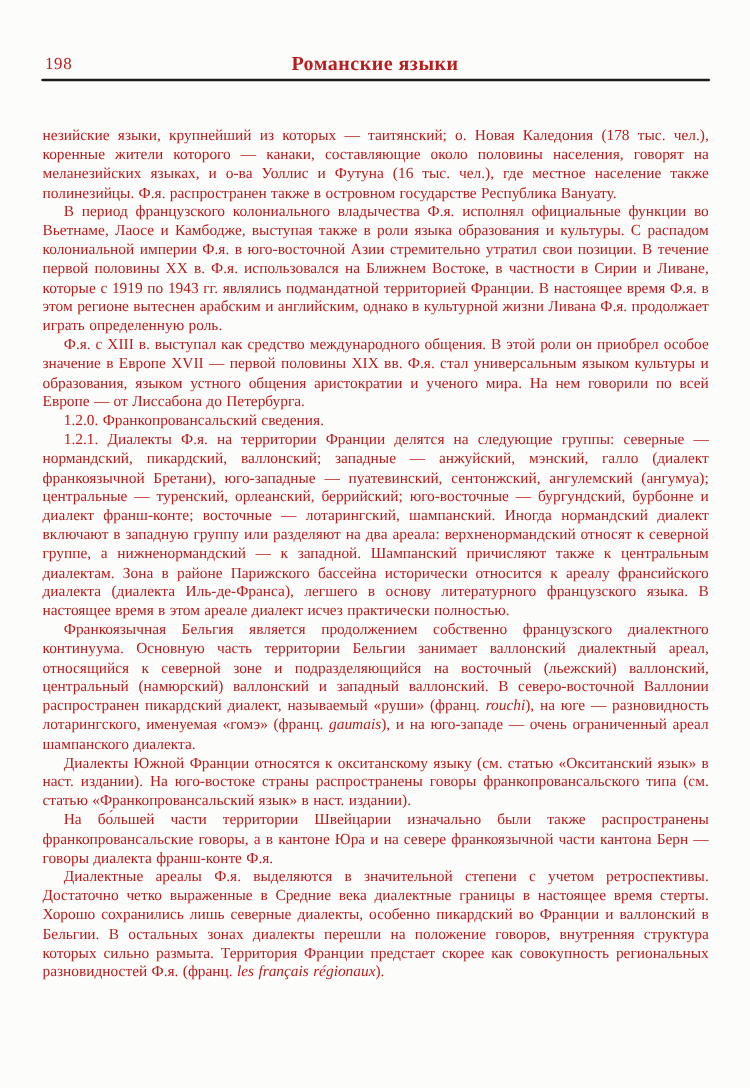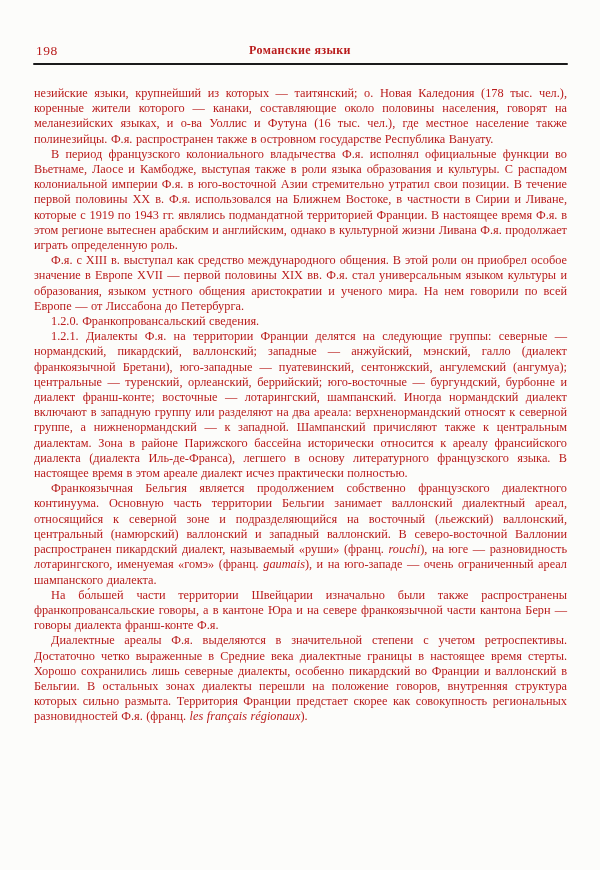--- a/index.html
+++ b/index.html
@@ -30,35 +30,35 @@
   .page-number {
     position: absolute;
     left: 3px;
     top: 0;
     font-size: 13.5px;
     letter-spacing: 0.5px;
   }
   .running-title {
     text-align: center;
     font-weight: bold;
-    font-size: 12px;
+    font-size: 16px;
     letter-spacing: 0.4px;
   }
   .header-rule {
     position: absolute;
     top: 63px;
     left: 33px;
     right: 32px;
     height: 2.4px;
     background: #1b1b1b;
     border-radius: 1px;
   }
   .article {
     position: absolute;
-    top: 86px;
+    top: 101px;
     left: 34px;
     width: 533px;
     font-size: 12.3px;
     line-height: 15.2px;
     text-align: justify;
     word-spacing: 0.4px;
     hyphens: auto;
   }
   .article p {
     margin: 0;
@@ -79,16 +79,17 @@
     <div class="running-title">Романские языки</div>
   </div>
   <div class="header-rule"></div>
   <div class="article">
       <p class="para"><span>незийские языки, крупнейший из которых — таитянский; о. Новая Каледония (178 тыс. чел.), коренные жители которого — канаки, составляющие около половины населения, говорят на меланезийских языках, и о-ва Уоллис и Футуна (16 тыс. чел.), где местное население также полинезийцы. Ф.я. распространен также в островном государстве Республика Вануату.</span></p>
       <p class="para indent"><span>В период французского колониального владычества Ф.я. исполнял официальные функции во Вьетнаме, Лаосе и Камбодже, выступая также в роли языка образования и культуры. С распадом колониальной империи Ф.я. в юго-восточной Азии стремительно утратил свои позиции. В течение первой половины XX в. Ф.я. использовался на Ближнем Востоке, в частности в Сирии и Ливане, которые с 1919 по 1943 гг. являлись подмандатной территорией Франции. В настоящее время Ф.я. в этом регионе вытеснен арабским и английским, однако в культурной жизни Ливана Ф.я. продолжает играть определенную роль.</span></p>
       <p class="para indent"><span>Ф.я. с XIII в. выступал как средство международного общения. В этой роли он приобрел особое значение в Европе XVII — первой половины XIX вв. Ф.я. стал универсальным языком культуры и образования, языком устного общения аристократии и ученого мира. На нем говорили по всей Европе — от Лиссабона до Петербурга.</span></p>
       <p class="para indent"><span class="b">1.2.0.</span><span> Франкопровансальский сведения.</span></p>
       <p class="para indent"><span class="b">1.2.1.</span><span> Диалекты Ф.я. на территории Франции делятся на следующие группы: </span><span class="b">северные</span><span> — нормандский, пикардский, валлонский; </span><span class="b">западные</span><span> — анжуйский, мэнский, галло (диалект франкоязычной Бретани), </span><span class="b">юго-западные</span><span> — пуатевинский, сентонжский, ангулемский (ангумуа); </span><span class="b">центральные</span><span> — туренский, орлеанский, беррийский; </span><span class="b">юго-восточные</span><span> — бургундский, бурбонне и диалект франш-конте; </span><span class="b">восточные</span><span> — лотарингский, шампанский. Иногда нормандский диалект включают в западную группу или разделяют на два ареала: верхненормандский относят к северной группе, а нижненормандский — к западной. Шампанский причисляют также к центральным диалектам. Зона в районе Парижского бассейна исторически относится к ареалу франсийского диалекта (диалекта Иль-де-Франса), легшего в основу литературного французского языка. В настоящее время в этом ареале диалект исчез практически полностью.</span></p>
       <p class="para indent"><span>Франкоязычная Бельгия является продолжением собственно французского диалектного континуума. Основную часть территории Бельгии занимает валлонский диалектный ареал, относящийся к северной зоне и подразделяющийся на восточный (льежский) валлонский, центральный (намюрский) валлонский и западный валлонский. В северо-восточной Валлонии распространен пикардский диалект, называемый «руши» (франц. </span><span class="i">rouchi</span><span>), на юге — разновидность лотарингского, именуемая «гомэ» (франц. </span><span class="i">gaumais</span><span>), и на юго-западе — очень ограниченный ареал шампанского диалекта.</span></p>
+      <p class="para indent"><span>Диалекты Южной Франции относятся к окситанскому языку (см. статью «Окситанский язык» в наст. издании). На юго-востоке страны распространены говоры франкопровансальского типа (см. статью «Франкопровансальский язык» в наст. издании).</span></p>
       <p class="para indent"><span>На бо́льшей части территории Швейцарии изначально были также распространены франкопровансальские говоры, а в кантоне Юра и на севере франкоязычной части кантона Берн — говоры диалекта франш-конте Ф.я.</span></p>
       <p class="para indent"><span>Диалектные ареалы Ф.я. выделяются в значительной степени с учетом ретроспективы. Достаточно четко выраженные в Средние века диалектные границы в настоящее время стерты. Хорошо сохранились лишь северные диалекты, особенно пикардский во Франции и валлонский в Бельгии. В остальных зонах диалекты перешли на положение говоров, внутренняя структура которых сильно размыта. Территория Франции предстает скорее как совокупность региональных разновидностей Ф.я. (франц. </span><span class="i">les français régionaux</span><span>).</span></p>
     </div>
 </div>
 
 </body></html>

